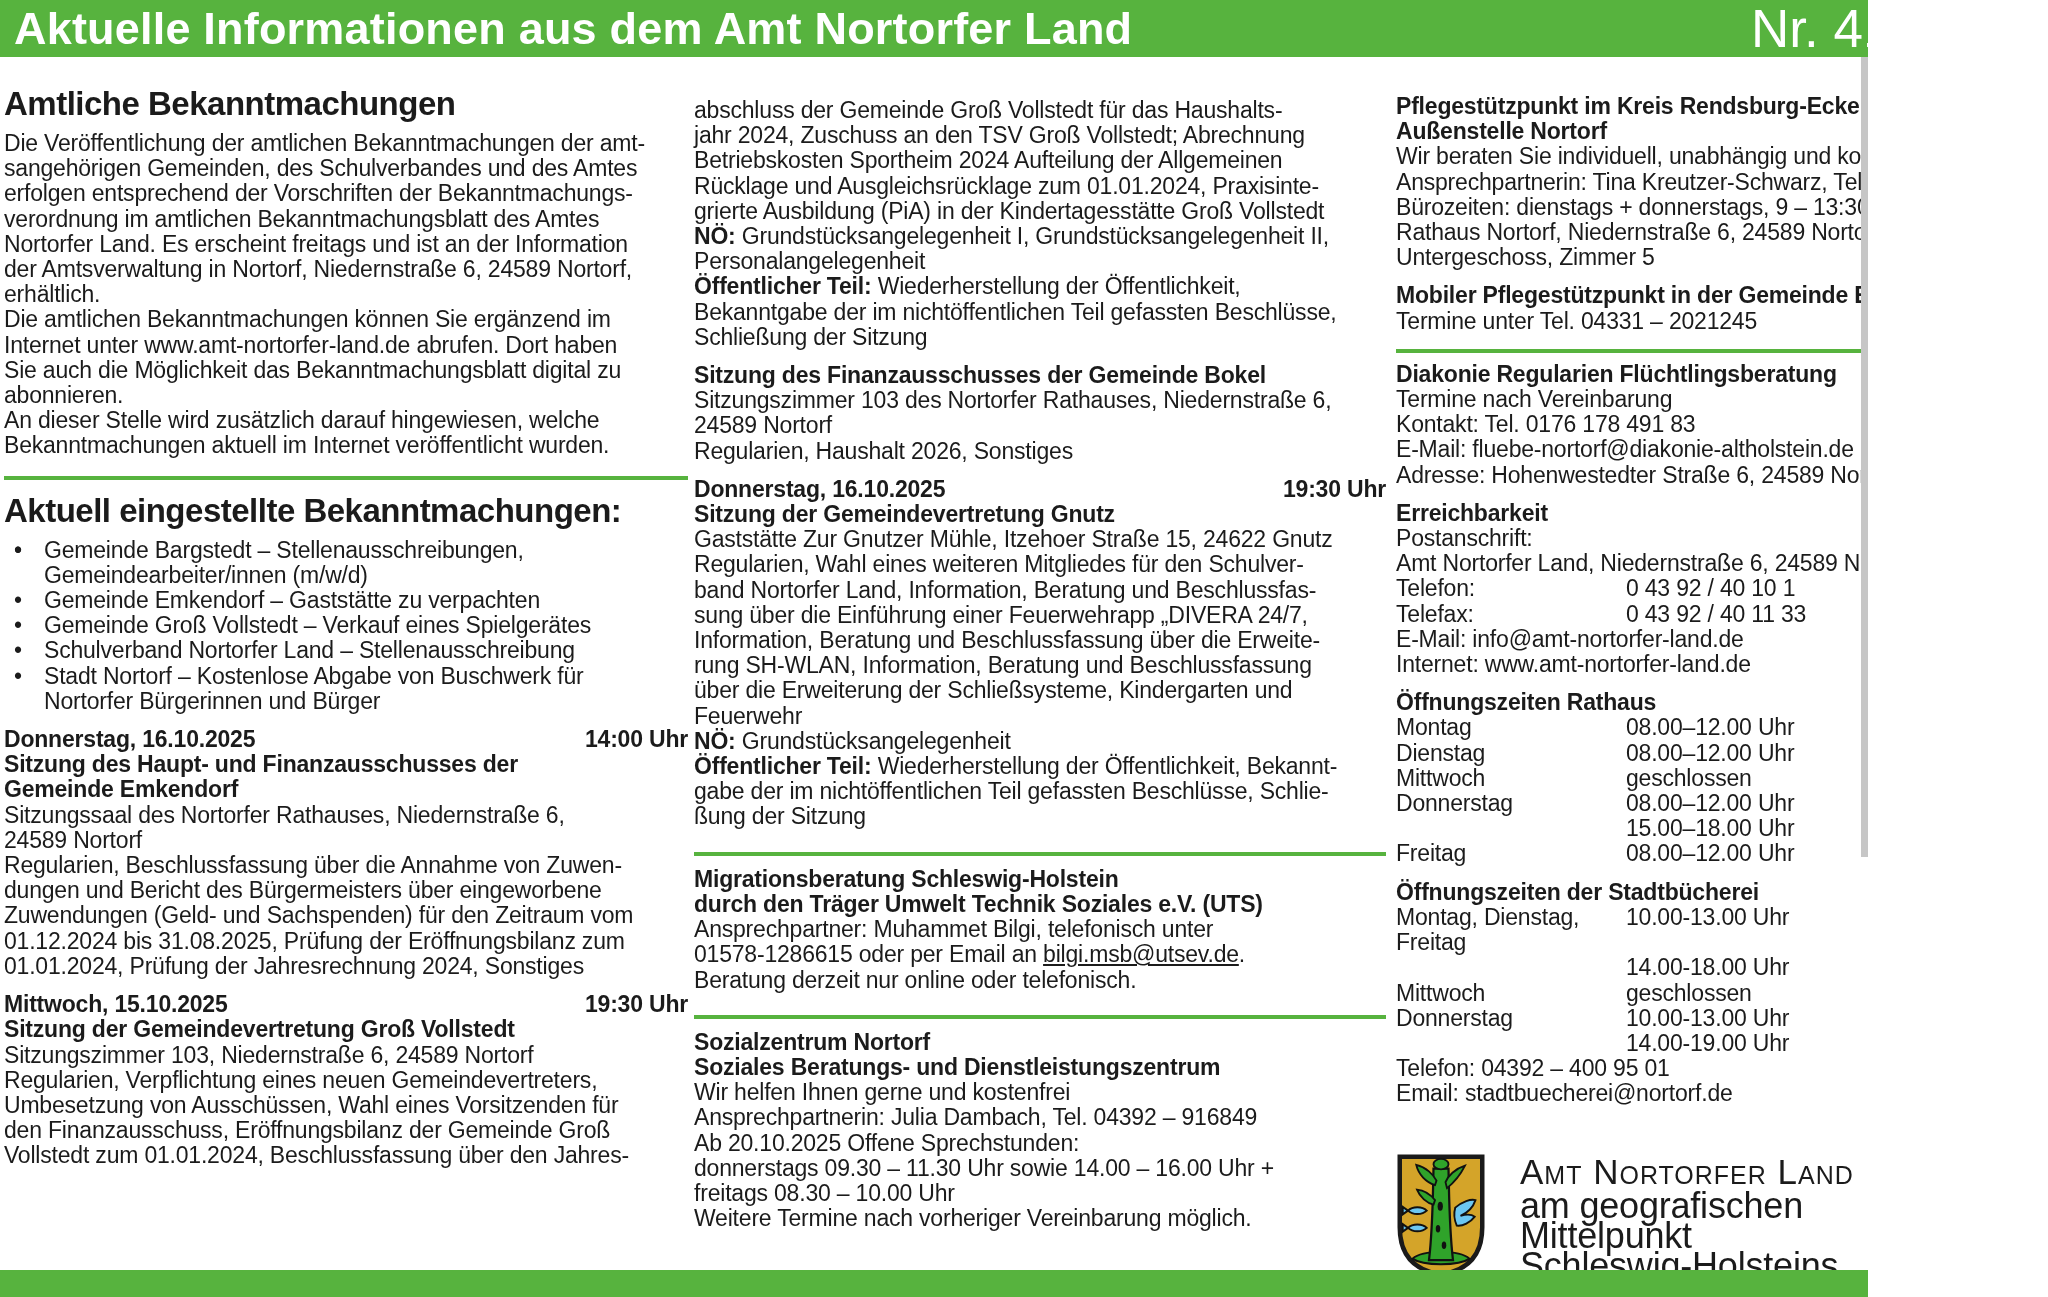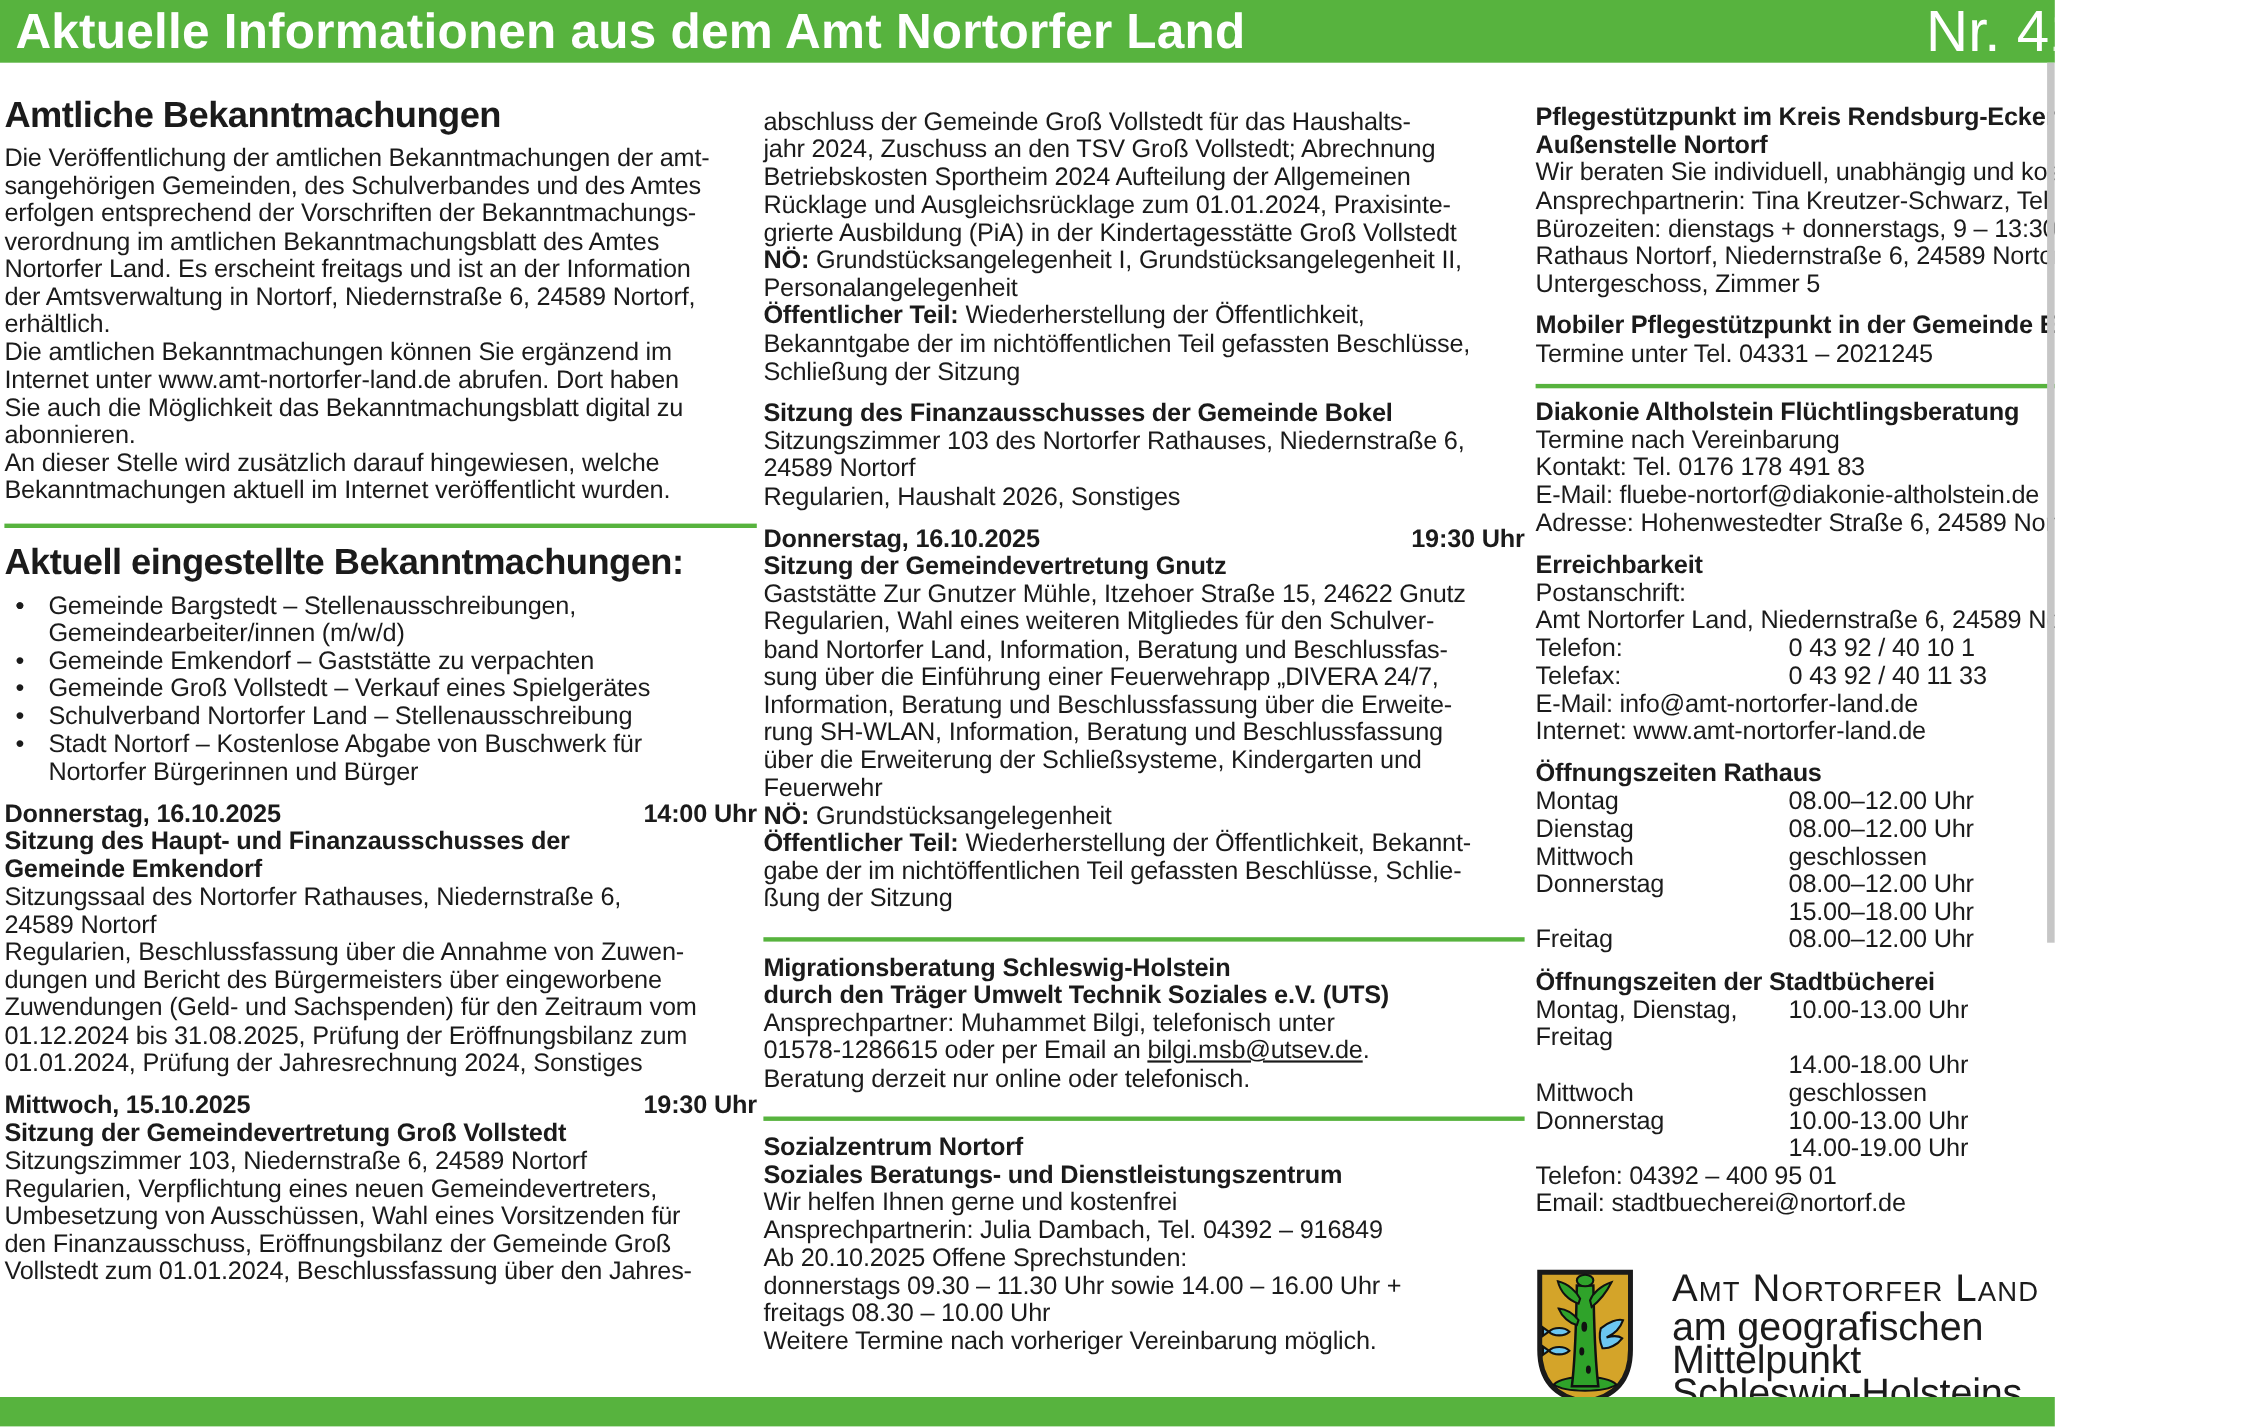--- a/index.html
+++ b/index.html
@@ -120,21 +120,21 @@
 
   <div class="col col3">
     <div class="b mt3">Pflegestützpunkt im Kreis Rendsburg-Eckernförde,<br>Außenstelle Nortorf</div>
     <div>Wir beraten Sie individuell, unabhängig und kostenfrei!<br>Ansprechpartnerin: Tina Kreutzer-Schwarz, Tel. 04392 – 2139<br>Bürozeiten: dienstags + donnerstags, 9 – 13:30 Uhr<br>Rathaus Nortorf, Niedernstraße 6, 24589 Nortorf,<br>Untergeschoss, Zimmer 5</div>
 
     <div class="sub">Mobiler Pflegestützpunkt in der Gemeinde Emkendorf</div>
     <div>Termine unter Tel. 04331 – 2021245</div>
 
     <hr class="grule" style="margin:15px 0 9px;">
 
-    <div class="b">Diakonie Altholstein Flüchtlingsberatung</div>
+    <div class="b">Diakonie Regularien Flüchtlingsberatung</div>
     <div>Termine nach Vereinbarung<br>Kontakt: Tel. 0176 178 491 83<br>E-Mail: fluebe-nortorf@diakonie-altholstein.de<br>Adresse: Hohenwestedter Straße 6, 24589 Nortorf</div>
 
     <div class="sub">Erreichbarkeit</div>
     <div>Postanschrift:<br>Amt Nortorfer Land, Niedernstraße 6, 24589 Nortorf</div>
     <div class="srow">
         <span class="sl">Telefon:</span>
         <span>0 43 92 / 40 10 1</span>
       </div>
     <div class="srow">
         <span class="sl">Telefax:</span>

